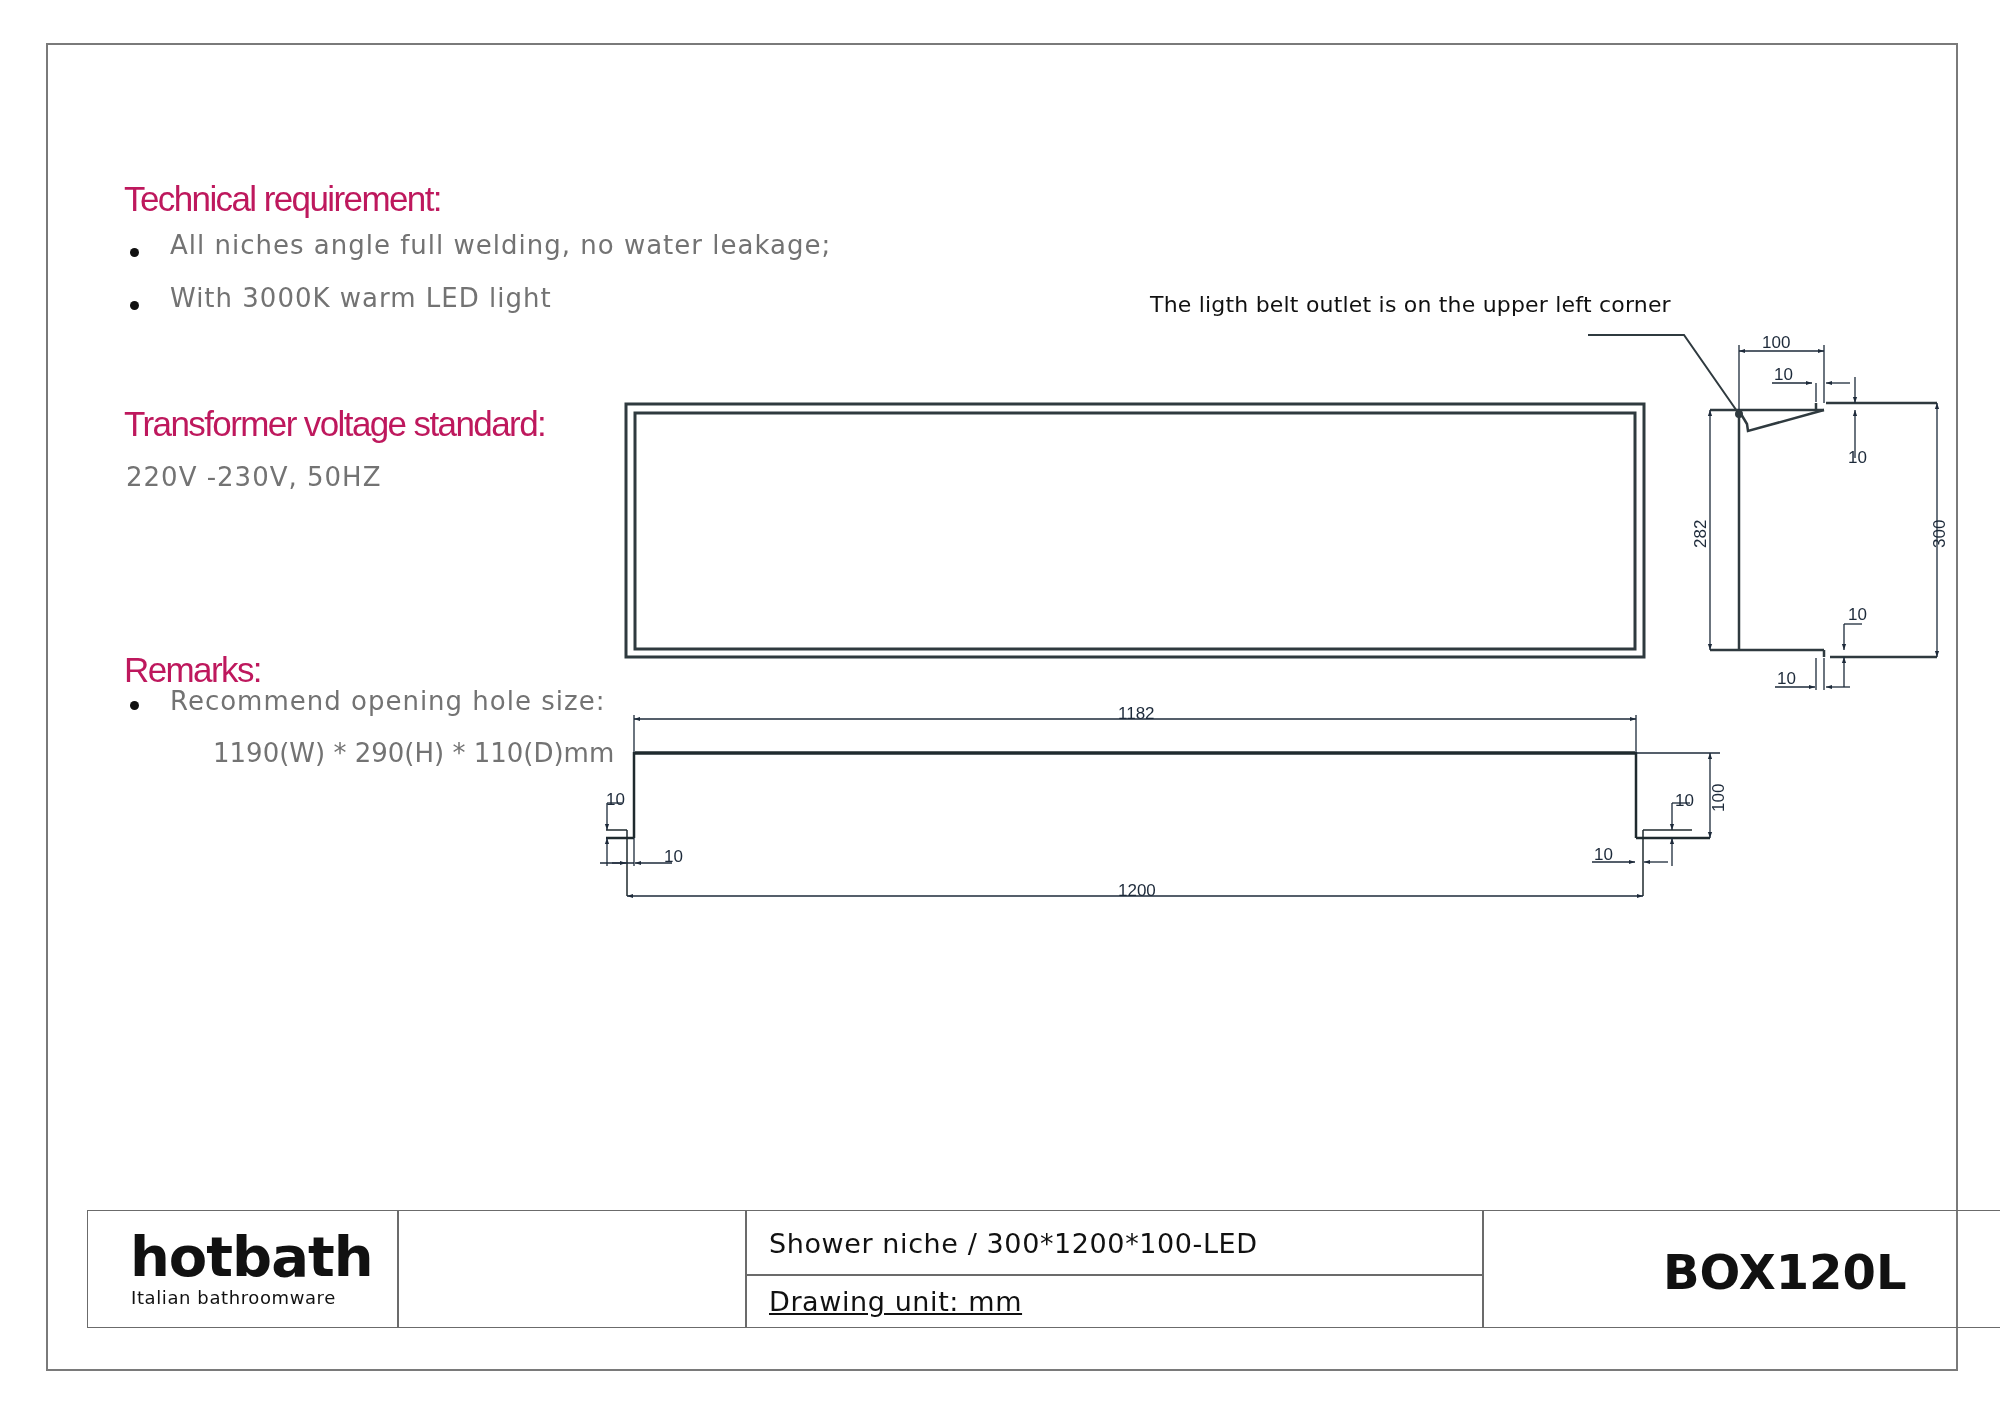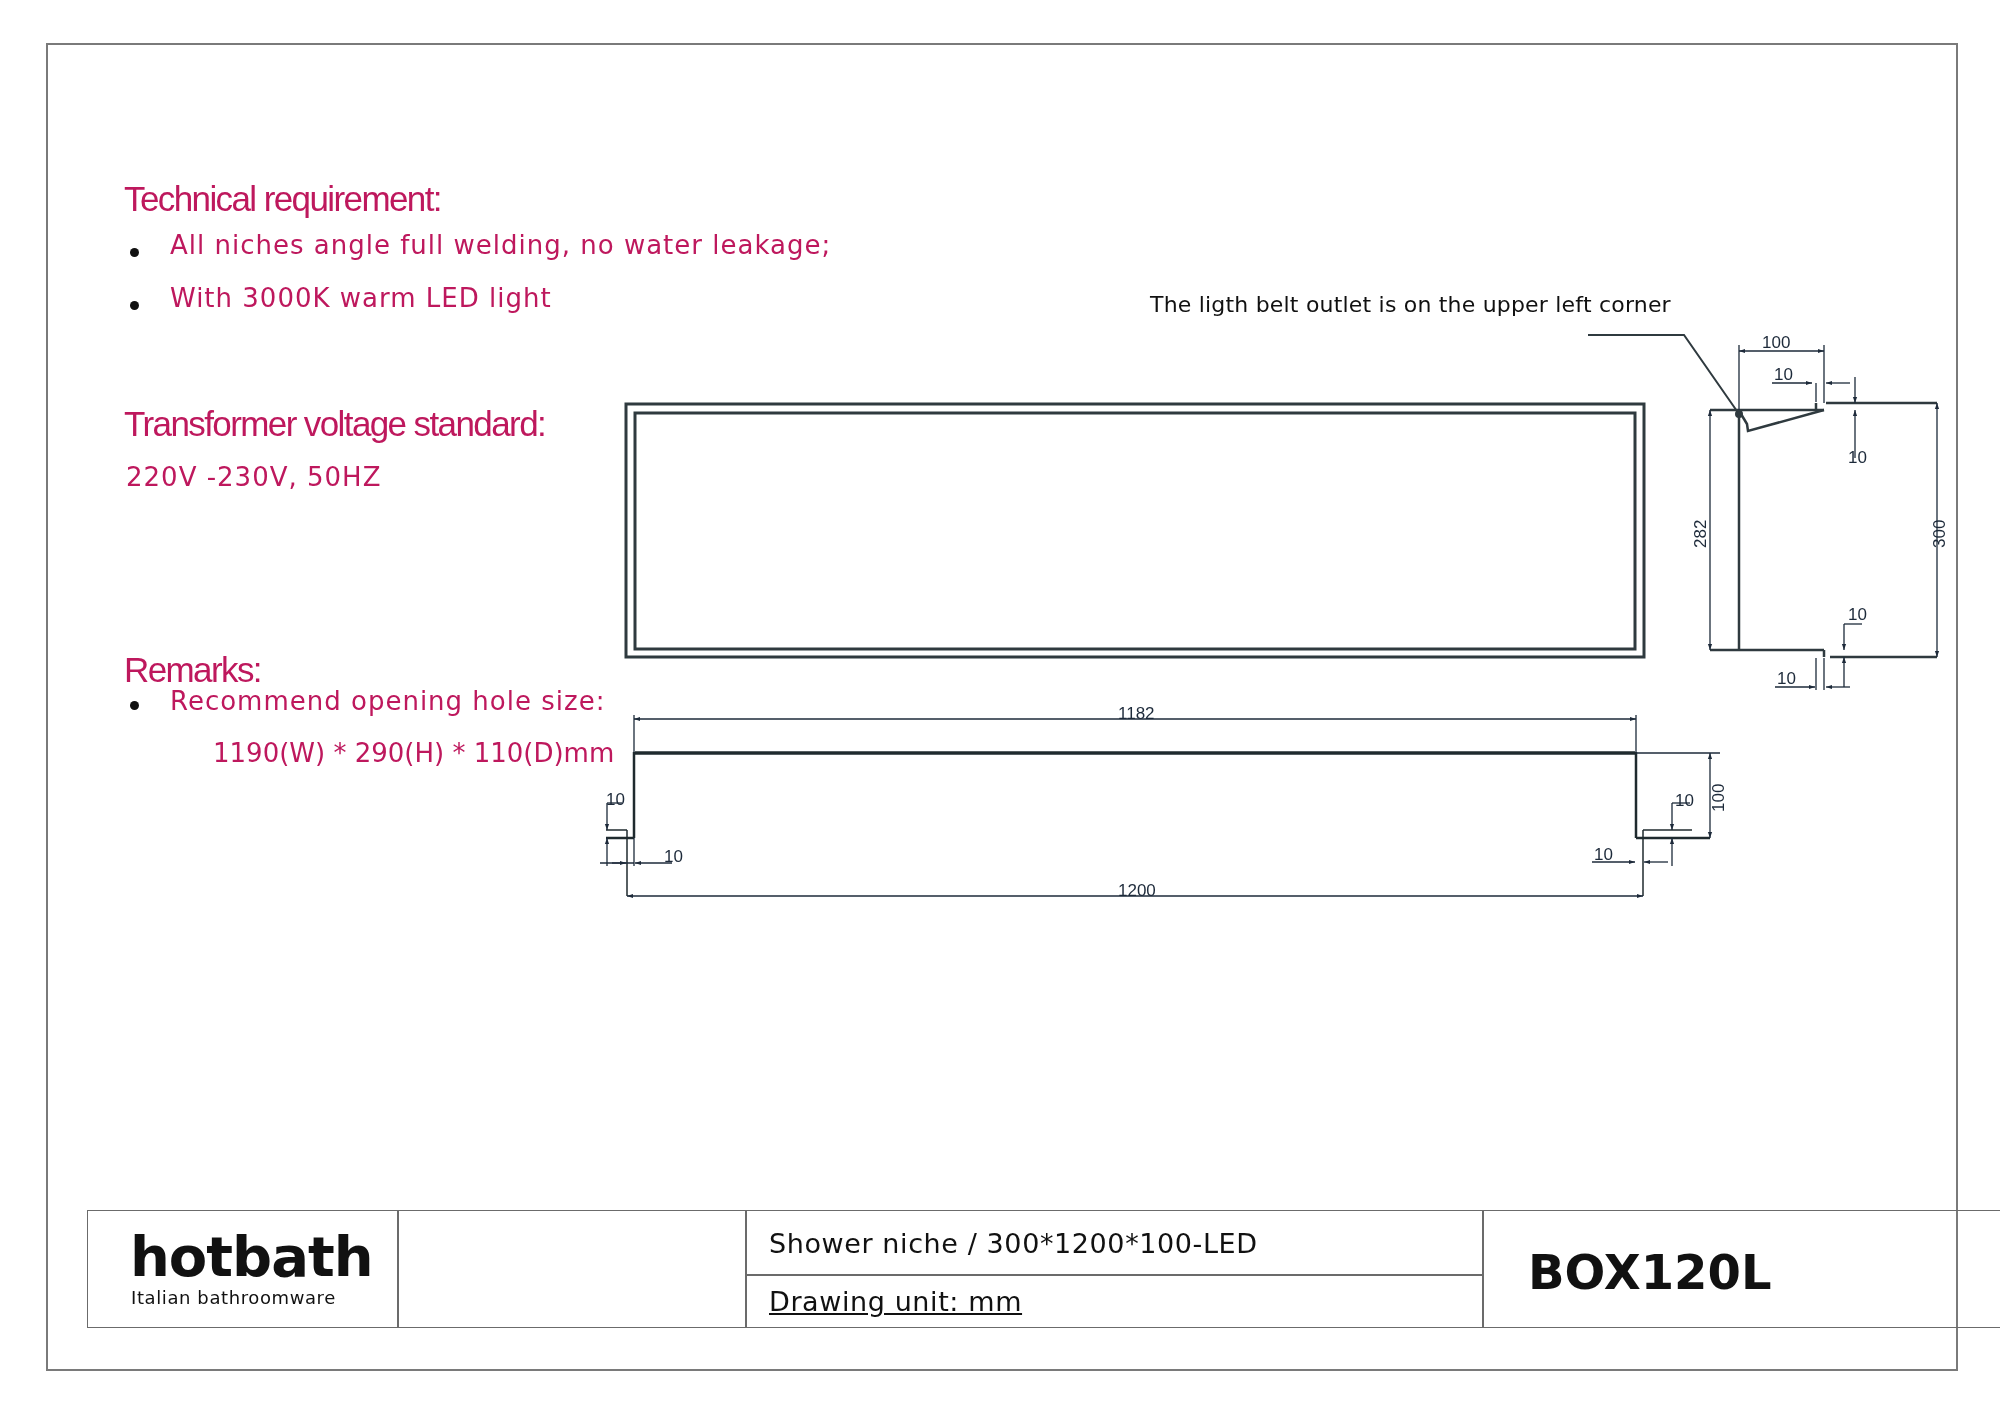--- a/index.html
+++ b/index.html
@@ -2,21 +2,21 @@
 <html><head>
 <meta charset="utf-8">
 <style>
   html, body { margin:0; padding:0; background:#ffffff; }
   body { width:2000px; height:1413px; position:relative; overflow:hidden;
          font-family:"DejaVu Sans", sans-serif; color:#111; }
   .page-border { position:absolute; left:46px; top:43px; width:1912px; height:1328px;
                  border:2px solid #7a7a7a; box-sizing:border-box; }
   .txt { position:absolute; white-space:nowrap; line-height:1; }
   .heading { font-family:"Liberation Sans", sans-serif; font-size:35px; letter-spacing:-1.6px; color:#be185d; }
-  .body-text { font-family:"DejaVu Sans", sans-serif; font-size:26px; letter-spacing:1px; color:#be185d;text-align:center; }
+  .body-text { font-family:"DejaVu Sans", sans-serif; font-size:26px; letter-spacing:1px; color:#737373;text-align:center; }
   .bullet { position:absolute; width:9px; height:9px; border-radius:50%; background:#111; }
   .note { font-family:"DejaVu Sans", sans-serif; font-size:22px; color:#111; letter-spacing:0.2px; }
   svg.drawing { position:absolute; left:0; top:0; }
   svg text { font-family:"Liberation Sans", sans-serif; font-size:17px; fill:#1d2a3a; }
   .footer { position:absolute; left:87px; top:1210px; width:1976px; height:118px;
             border:1.5px solid #6b6b6b; box-sizing:border-box; }
   .vline { position:absolute; top:0; width:1.5px; height:100%; background:#6b6b6b; }
   .hline { position:absolute; height:1.5px; background:#6b6b6b; }
   .logo-main { position:absolute; left:42px; top:18px; font-family:"DejaVu Sans", sans-serif;
                font-weight:bold; font-size:56px; letter-spacing:-1px; line-height:1; color:#111; }
@@ -163,14 +163,14 @@
 
 <div class="footer">
   <div class="logo-main">hotbath</div>
   <div class="logo-sub">Italian bathroomware</div>
   <div class="vline" style="left:309px;"></div>
   <div class="vline" style="left:657px;"></div>
   <div class="hline" style="left:657px; width:738px; top:63px;"></div>
   <div class="vline" style="left:1394px;"></div>
   <div class="ftext" style="left:681px; top:19px;">Shower  niche / 300*1200*100-LED</div>
   <div class="ftext" style="left:681px; top:77px;text-decoration:underline;">Drawing unit: mm</div>
-  <div class="model" style="left:1440px; top:37px;text-align:right;">BOX120L</div>
+  <div class="model" style="left:1575px; top:37px;text-align:right;">BOX120L</div>
 </div>
 
 </body></html>

